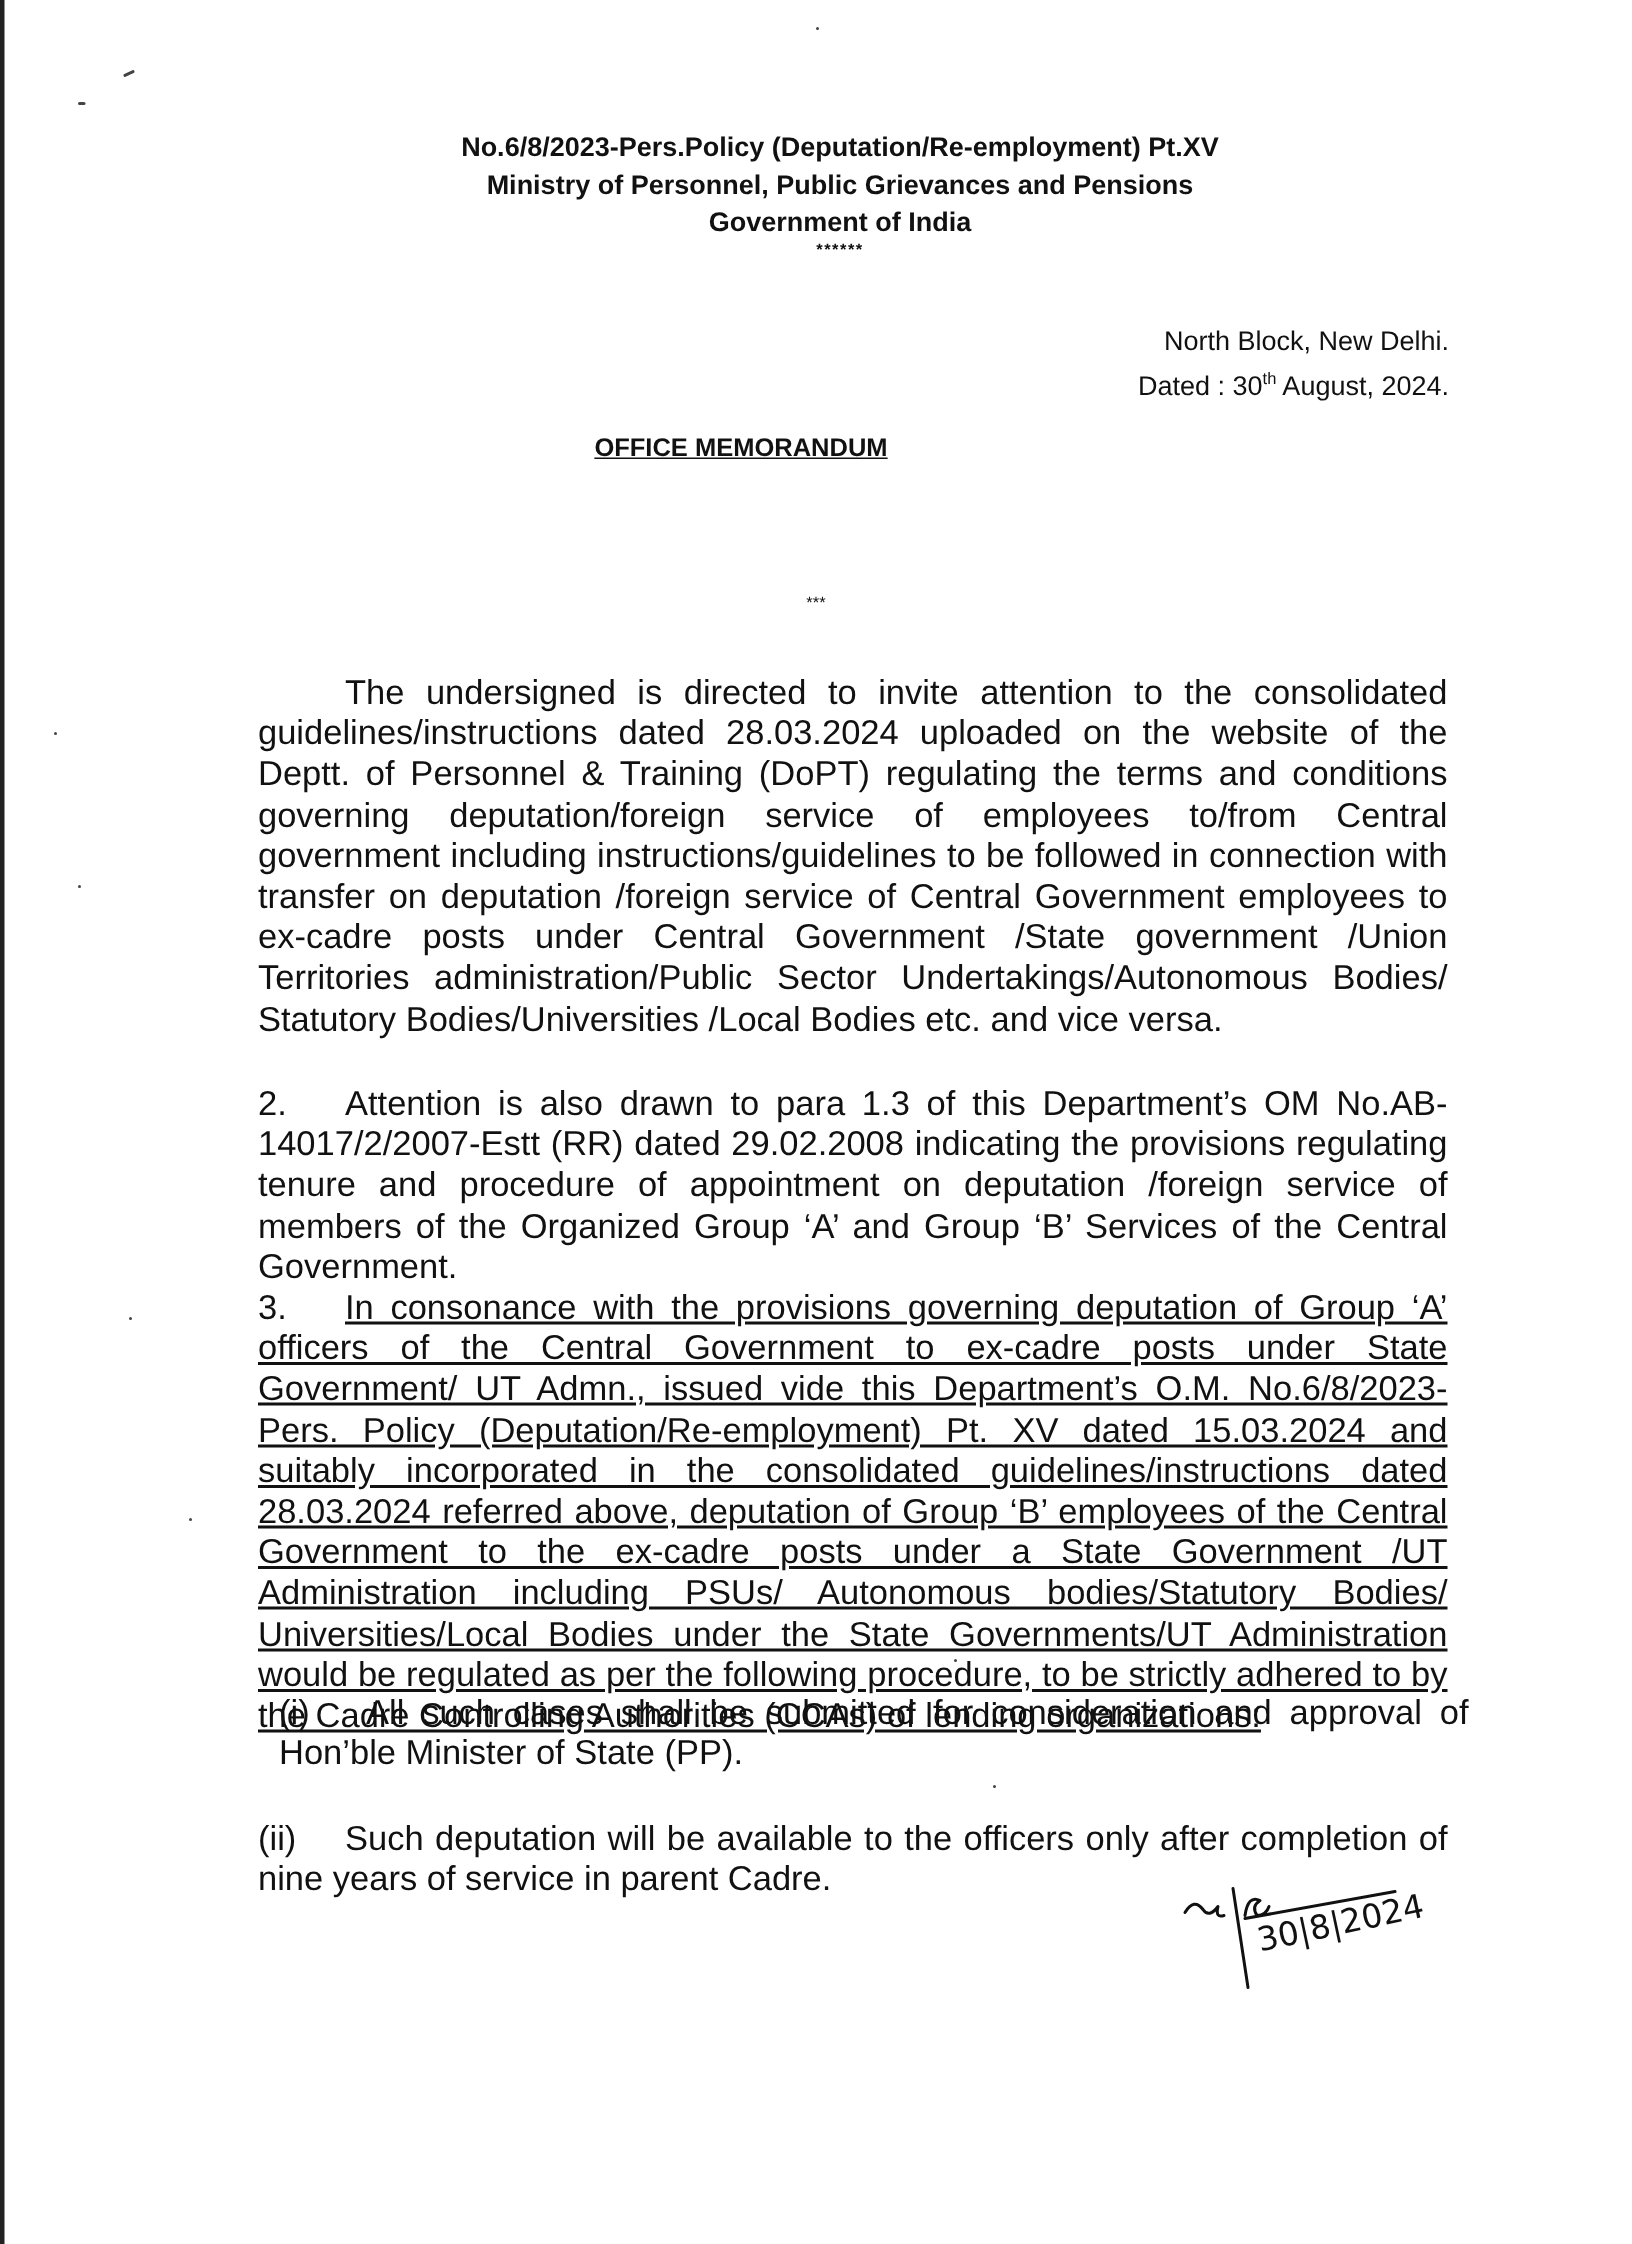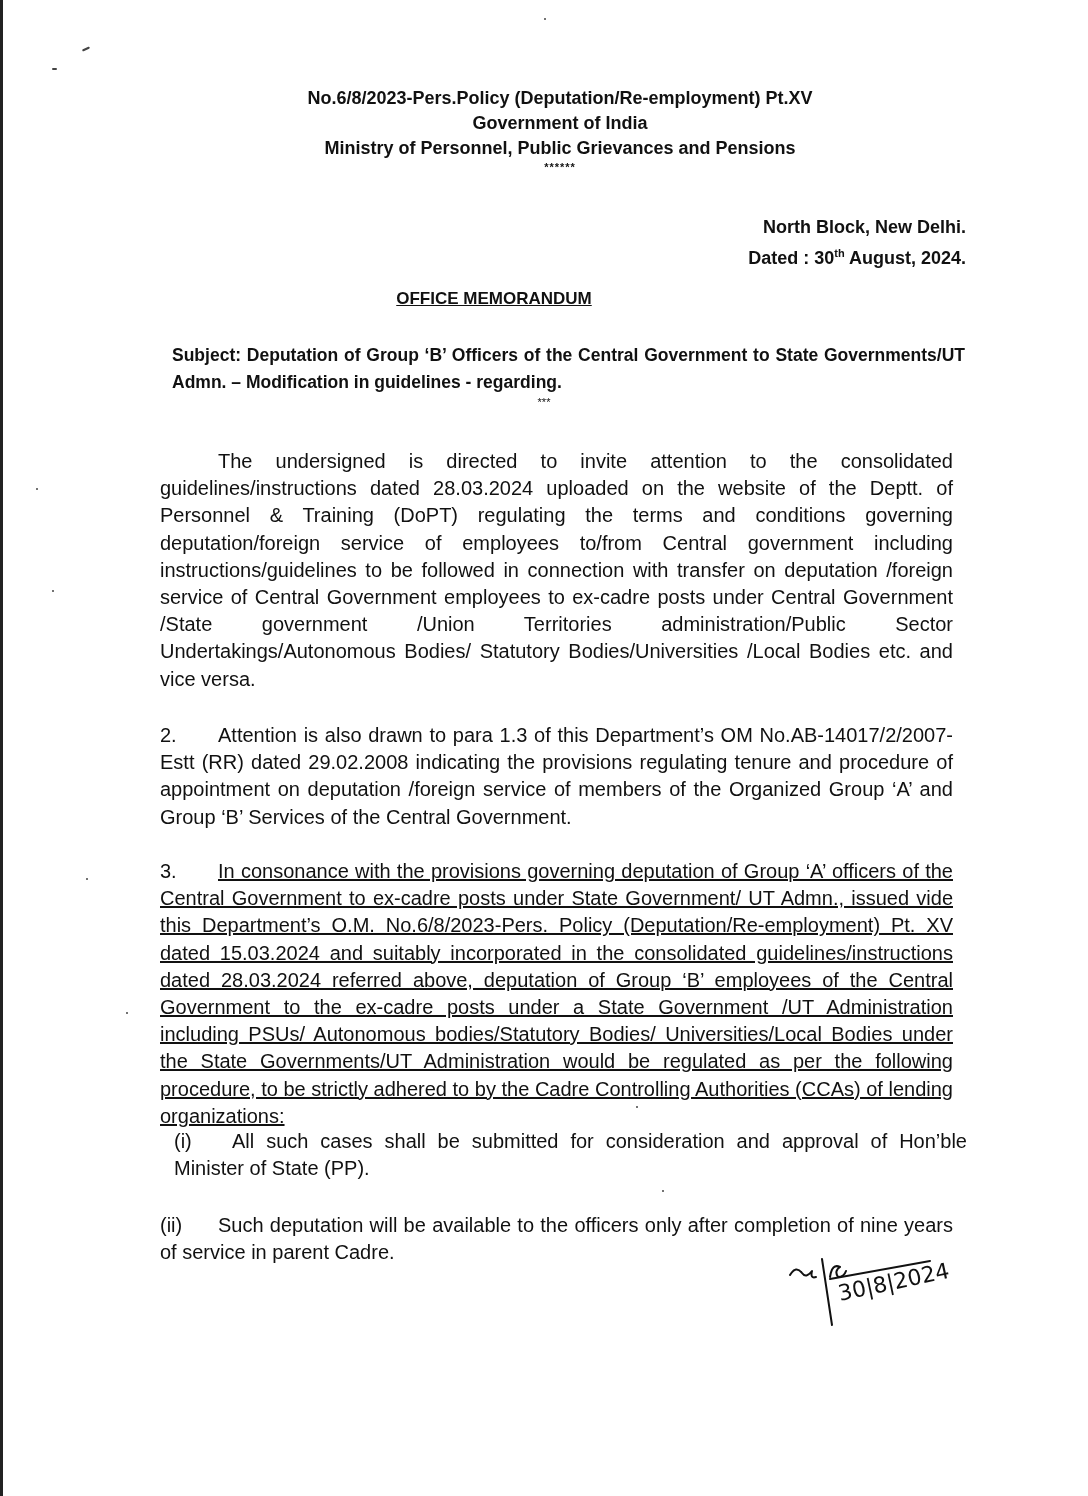--- a/index.html
+++ b/index.html
@@ -2,52 +2,51 @@
 <html><head>
 <meta charset="utf-8">
 <style>
   html, body { margin: 0; padding: 0; background: #ffffff; }
   body { width: 1088px; height: 1496px; position: relative; overflow: hidden; color: #111; font-family: "Liberation Sans", "DejaVu Sans", sans-serif; }
   .page { position: absolute; left: 0; top: 0; width: 1088px; height: 1496px; background: #fff; }
   .left-edge { position: absolute; left: 0; top: 0; width: 3px; height: 1496px; background: #222; }
   .header { position: absolute; left: 0; width: 1088px; text-align: center; font-weight: bold; font-size: 18px; line-height: 25px; }
   .header .l { display: block; padding-left: 32px; }
   .stars { font-size: 11px; line-height: 12px; letter-spacing: 1px; }
-  .place { position: absolute; right: 122px; top: 214px; text-align: right; font-weight: bold; font-size: 18px; line-height: 26px; }
+  .place { position: absolute; right: 122px; top: 214px; text-align: right; font-weight: normal; font-size: 18px; line-height: 26px; }
   .place sup { font-size: 11px; }
   .om-title { position: absolute; left: 0; width: 988px; top: 289px; text-align: center; font-weight: bold; font-size: 17px; text-decoration: underline; }
   .subject { position: absolute; left: 172px; width: 793px; top: 342px; font-weight: bold; font-size: 17.5px; line-height: 27px; text-align: justify; }
   .subject-stars { position: absolute; left: 0; width: 1088px; top: 396px; text-align: center; font-size: 11px; }
-  .para { position: absolute; left: 160px; width: 793px; font-size: 20px; line-height: 27.2px; text-align: justify; }
+  .para { position: absolute; left: 172px; width: 793px; font-size: 23px; line-height: 27.2px; text-align: justify; }
   .indent { display: inline-block; width: 58px; }
   .num { display: inline-block; width: 58px; }
   .signature { position: absolute; left: 780px; top: 1255px; width: 200px; height: 80px; }
   .specks span { position: absolute; width: 2px; height: 2px; background: #444; border-radius: 1px; }
 </style>
 </head>
 <body>
 
 <div class="page">
   <div class="left-edge"></div>
 
   <div class="header" style="top:86px;">
     <span class="l">No.6/8/2023-Pers.Policy (Deputation/Re-employment) Pt.XV</span>
+    <span class="l">Ministry of Personnel, Public Grievances and Pensions</span>
     <span class="l">Government of India</span>
-    <span class="l">Ministry of Personnel, Public Grievances and Pensions</span>
     <span class="l stars">******</span>
   </div>
 
   <div class="place">
     <div>North Block, New Delhi.</div>
     <div><span>Dated : 30</span><sup>th</sup><span> August, 2024.</span></div>
   </div>
 
   <div class="om-title">OFFICE MEMORANDUM</div>
 
-  <div class="subject">Subject: Deputation of Group ‘B’ Officers of the Central Government to State Governments/UT Admn. – Modification in guidelines - regarding.</div>
   <div class="subject-stars">***</div>
 
   <div class="para" style="top:448px;">
     <span class="indent"></span><span>The undersigned is directed to invite attention to the consolidated guidelines/instructions dated 28.03.2024 uploaded on the website of the Deptt. of Personnel &amp; Training (DoPT) regulating the terms and conditions governing deputation/foreign service of employees to/from Central government including instructions/guidelines to be followed in connection with transfer on deputation /foreign service of Central Government employees to ex-cadre posts under Central Government /State government /Union Territories administration/Public Sector Undertakings/Autonomous Bodies/ Statutory Bodies/Universities /Local Bodies etc. and vice versa.</span>
   </div>
 
   <div class="para" style="top:722px;">
     <span class="num">2.</span><span>Attention is also drawn to para 1.3 of this Department’s OM No.AB-14017/2/2007-Estt (RR) dated 29.02.2008 indicating the provisions regulating tenure and procedure of appointment on deputation /foreign service of members of the Organized Group ‘A’ and Group ‘B’ Services of the Central Government.</span>
   </div>
 

